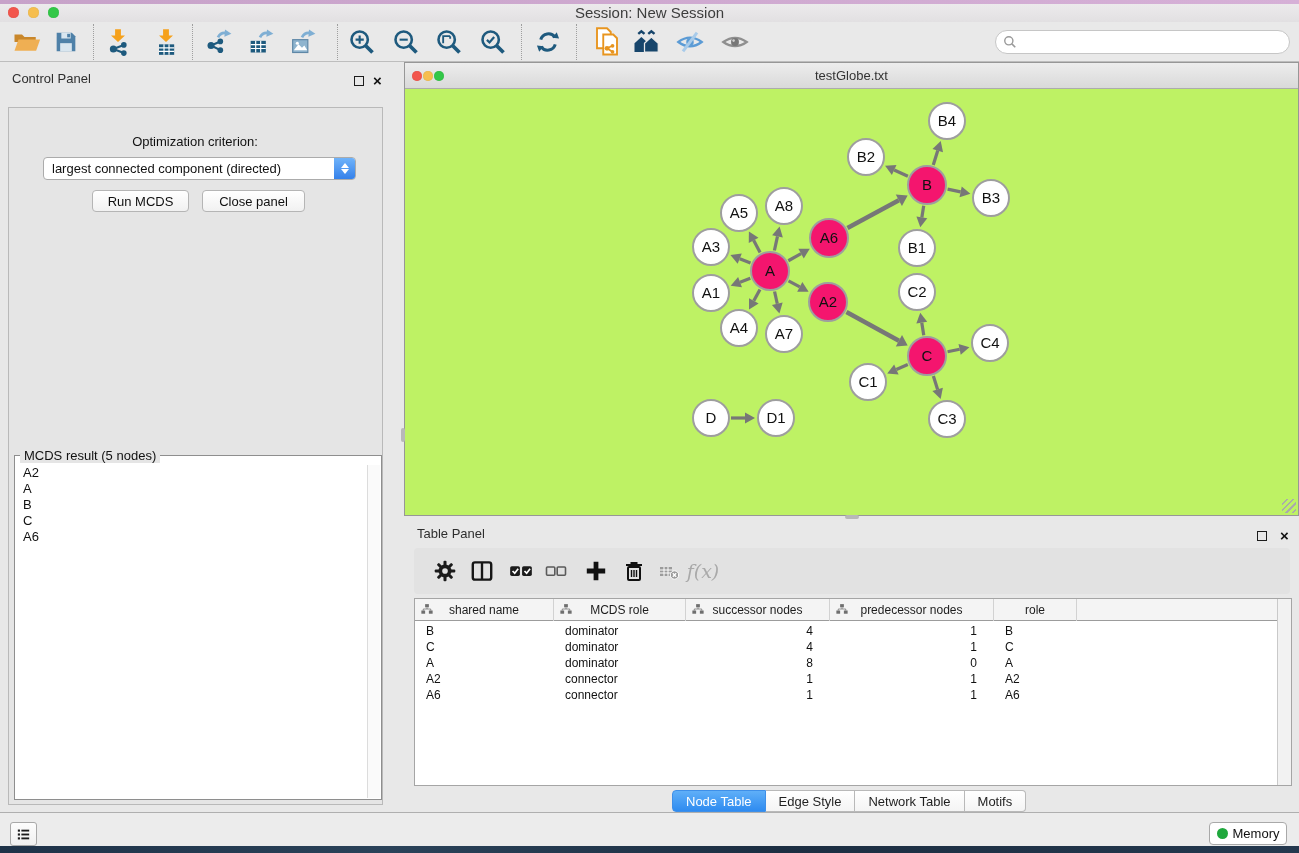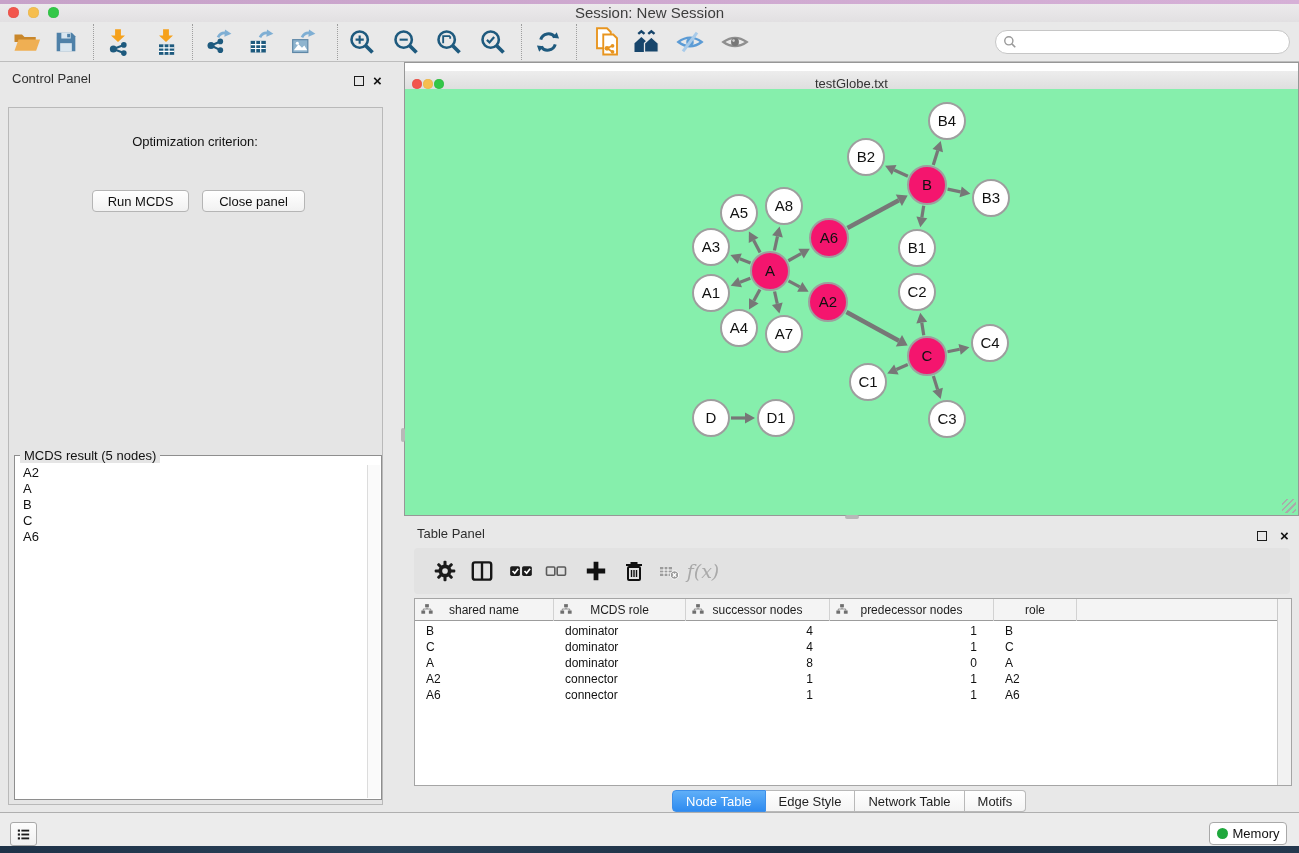--- a/index.html
+++ b/index.html
@@ -44,25 +44,25 @@
   #run-mcds { left:92px; top:128px; width:97px; }
   #close-panel { left:202px; top:128px; width:103px; }
   #result-group { left:14px; top:393px; width:368px; height:345px; background:#FFF; border:1px solid #8E8E8E; }
   #result-legend { position:absolute; left:5px; top:-8px; background:#E5E5E5; padding:0 4px; font-size:13px; color:#111; }
   #result-list { position:absolute; left:1px; top:9px; width:351px; bottom:1px; overflow:hidden; }
   .result-item { font-size:13px; line-height:16px; padding-left:7px; color:#111; }
   #result-scrollbar { position:absolute; right:1px; top:9px; width:13px; bottom:1px; background:#FAFAFA; border-left:1px solid #DCDCDC; }
 
   
   #network-window { left:404px; top:62px; width:895px; height:454px; border:1px solid #979797; background:#FFF; }
-  #nw-titlebar { position:absolute; left:0; top:0; width:100%; height:26px; background:linear-gradient(#EDEDED,#D9D9D9); border-bottom:1px solid #ACACAC;margin-top:8px; }
+  #nw-titlebar { position:absolute; left:0; top:0; width:100%; height:26px; background:linear-gradient(#EDEDED,#D9D9D9); border-bottom:1px solid #ACACAC; }
   #nw-titlebar .tl { width:10px; height:10px; top:8px; }
   #nw-titlebar .tl.red{left:7px;} #nw-titlebar .tl.yellow{left:18px;} #nw-titlebar .tl.green{left:29px;}
   #nw-titlebar .title { width:100%; text-align:center; font-size:13px; line-height:25px; color:#333; }
-  #graph-canvas { position:absolute; left:0; top:26px; width:893px; height:426px; background:#86efac; }
+  #graph-canvas { position:absolute; left:0; top:26px; width:893px; height:426px; background:#bef264; }
   #graph-svg text { font-family:"Liberation Sans",sans-serif; }
   #nw-resize-grip { position:absolute; right:2px; bottom:2px; width:14px; height:14px;
      background:repeating-linear-gradient(135deg, transparent 0 3px, #ABABAB 3px 4.5px); }
   .split-grip { background:#B8B8B8; border-radius:2px; }
 
   
   #table-panel { left:404px; top:520px; width:895px; height:292px; background:#E8E8E8; }
   #tp-title { left:13px; top:6px; font-size:13px; color:#2e2e2e; }
   #tp-float { left:853px; top:7px; } #tp-close { left:876px; top:7px; }
   #tp-toolbar { left:10px; top:28px; width:876px; height:46px; background:#E2E2E2; border-radius:4px; }
@@ -235,20 +235,27 @@
     <input value="" style="">
   </div>
 </div>
 
 <div class="abs" id="control-panel">
   <div class="abs" id="cp-title">Control Panel</div>
   <div class="abs" id="cp-float"><span class="float-glyph"></span></div>
   <div class="abs" id="cp-close"><span class="close-glyph">×</span></div>
   <div class="abs" id="cp-inset"></div>
   <div class="abs" id="opt-label">Optimization criterion:</div>
+  <div class="abs" id="mcds-dropdown">
+    <span>largest connected component (directed)</span>
+    <span class="stepper">
+        <span class="chev-up"></span>
+        <span class="chev-dn"></span>
+      </span>
+  </div>
   <button class="push-btn" id="run-mcds">Run MCDS</button>
   <button class="push-btn" id="close-panel">Close panel</button>
   <div class="abs" id="result-group">
     <div id="result-legend">MCDS result (5 nodes)</div>
     <div id="result-list">
         <div class="result-item">A2</div>
         <div class="result-item">A</div>
         <div class="result-item">B</div>
         <div class="result-item">C</div>
         <div class="result-item">A6</div>

